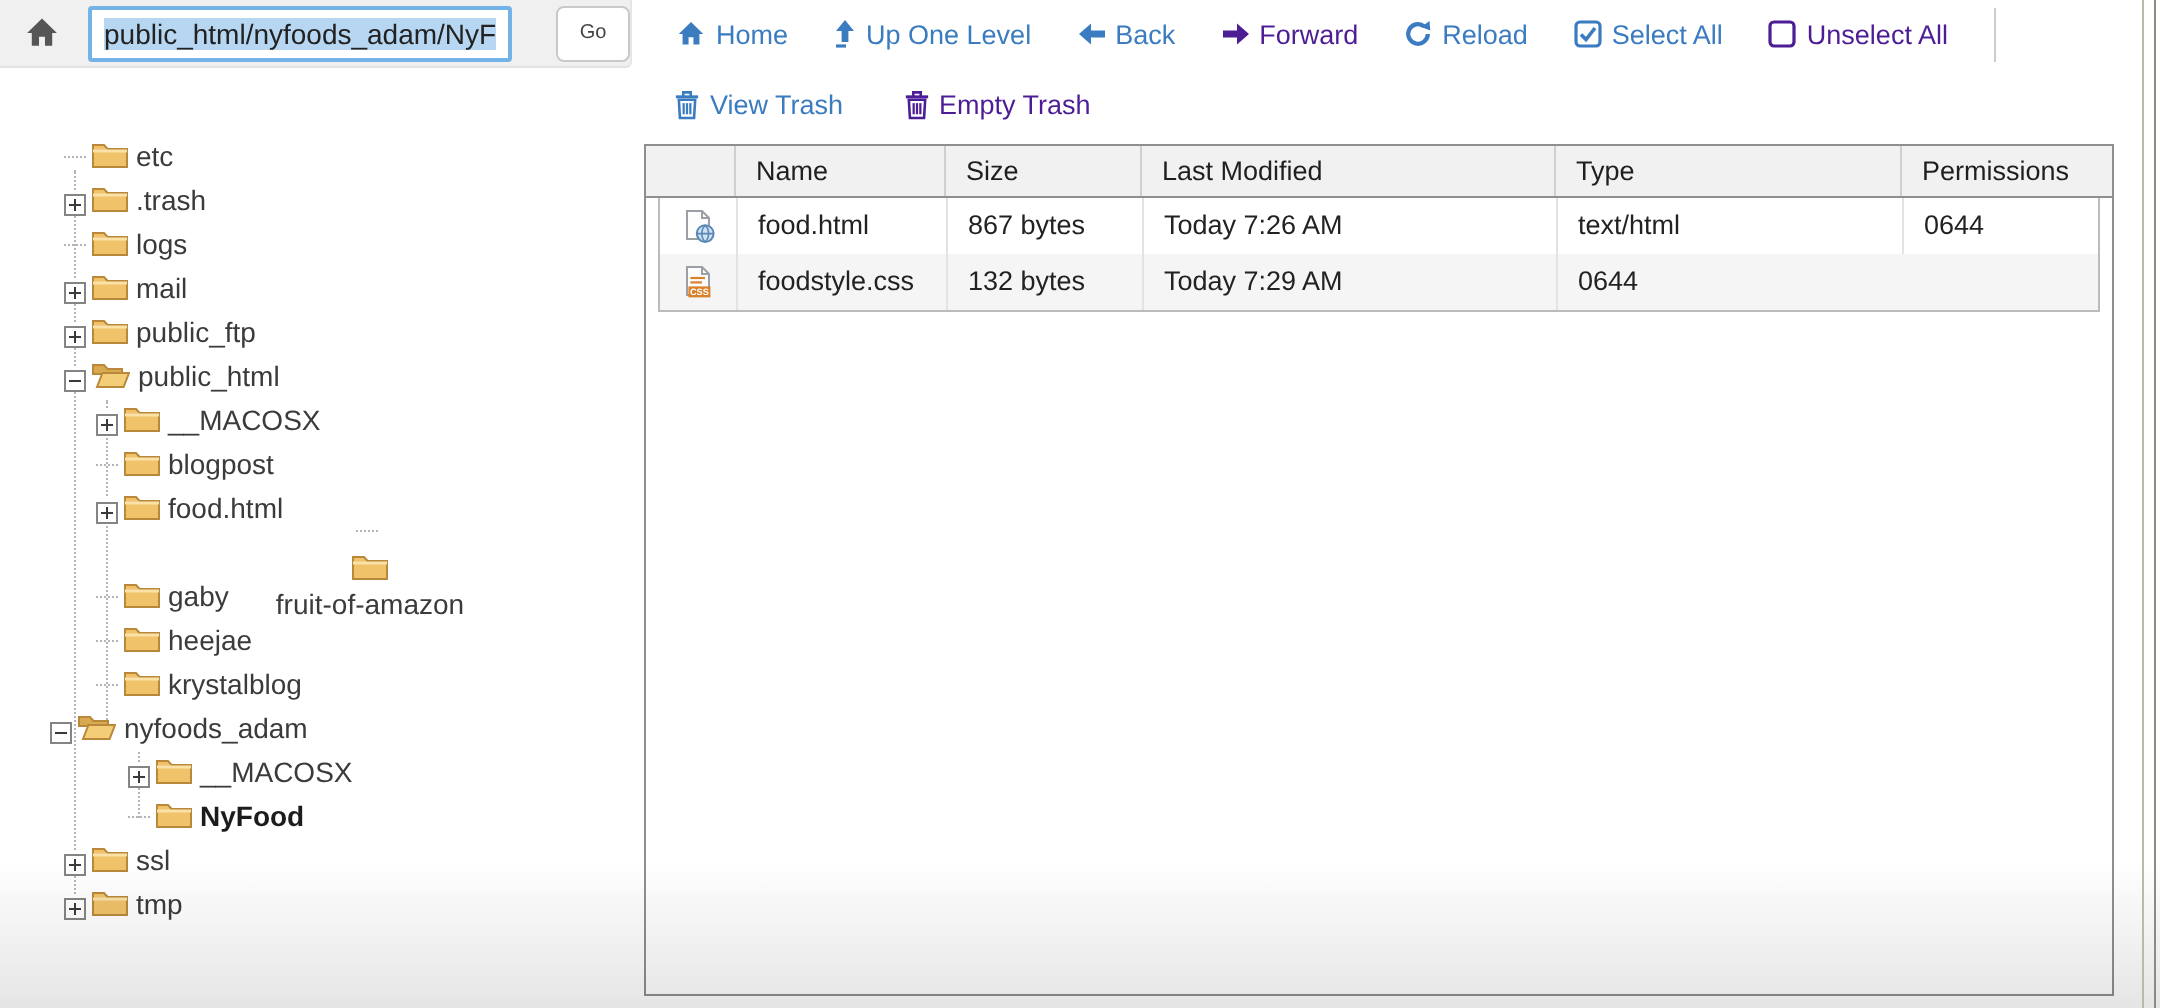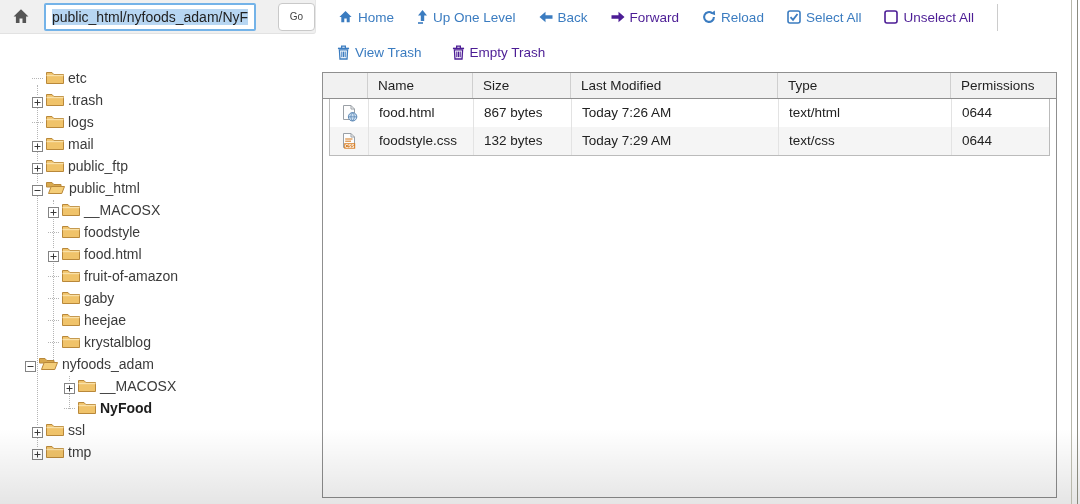--- a/index.html
+++ b/index.html
@@ -252,35 +252,35 @@
             <path d="M0.5 5.5 H17.5" stroke="#f9e1a8" stroke-width="1.4"></path>
           </svg></span>
         <span class="label">__MACOSX</span>
       </div>
       <div class="tree-row" style="padding-left: 48px;">
         <span class="stub"></span>
         <span class="folder"><svg width="18" height="14" viewBox="0 0 18 14">
             <path d="M0.5 2.5 H6 L7.8 4.5 H17.5 V13.5 H0.5 Z" fill="#f0c36a" stroke="#b9883a"></path>
             <path d="M0.5 5.5 H17.5" stroke="#f9e1a8" stroke-width="1.4"></path>
           </svg></span>
-        <span class="label">foodstyle</span>
+        <span class="label">blogpost</span>
       </div>
       <div class="tree-row" style="padding-left: 48px;">
         <span class="expander"><svg width="11" height="11" viewBox="0 0 11 11">
             <rect x="0.5" y="0.5" width="10" height="10" fill="#fff" stroke="#848484"></rect>
             <line x1="2.5" y1="5.5" x2="8.5" y2="5.5" stroke="#3a3a3a"></line>
             <line x1="5.5" y1="2.5" x2="5.5" y2="8.5" stroke="#3a3a3a"></line>
           </svg></span>
         <span class="folder"><svg width="18" height="14" viewBox="0 0 18 14">
             <path d="M0.5 2.5 H6 L7.8 4.5 H17.5 V13.5 H0.5 Z" fill="#f0c36a" stroke="#b9883a"></path>
             <path d="M0.5 5.5 H17.5" stroke="#f9e1a8" stroke-width="1.4"></path>
           </svg></span>
         <span class="label">food.html</span>
       </div>
-      <div class="tree-row" style="padding-left: 48px;">
+      <div class="tree-row" style="padding-left: 48px; flex-direction: column;">
         <span class="stub"></span>
         <span class="folder"><svg width="18" height="14" viewBox="0 0 18 14">
             <path d="M0.5 2.5 H6 L7.8 4.5 H17.5 V13.5 H0.5 Z" fill="#f0c36a" stroke="#b9883a"></path>
             <path d="M0.5 5.5 H17.5" stroke="#f9e1a8" stroke-width="1.4"></path>
           </svg></span>
         <span class="label">fruit-of-amazon</span>
       </div>
       <div class="tree-row" style="padding-left: 48px;">
         <span class="stub"></span>
         <span class="folder"><svg width="18" height="14" viewBox="0 0 18 14">
@@ -394,21 +394,20 @@
               <path d="M10 0.5 V4 H13.5" fill="none" stroke="#9aa0a6"></path>
               <line x1="4.2" y1="6" x2="11.5" y2="6" stroke="#d9822b" stroke-width="1.1"></line>
               <line x1="4.2" y1="8.2" x2="10" y2="8.2" stroke="#d9822b" stroke-width="1.1"></line>
               <rect x="3.2" y="10.2" width="11" height="5.5" fill="#d9822b"></rect>
               <text x="8.7" y="14.6" font-size="4.6" fill="#fff" text-anchor="middle" font-family="sans-serif" font-weight="bold">CSS</text>
             </svg>
           </div>
           <div class="cell">foodstyle.css</div>
           <div class="cell">132 bytes</div>
           <div class="cell">Today 7:29 AM</div>
-          <div class="cell">text/css</div>
           <div class="cell">0644</div>
         </div>
       </div>
   </div>
 
   <div class="bottom-fade"></div>
   <div class="win-edge1"></div>
   <div class="win-edge2"></div>
 </div>
 

